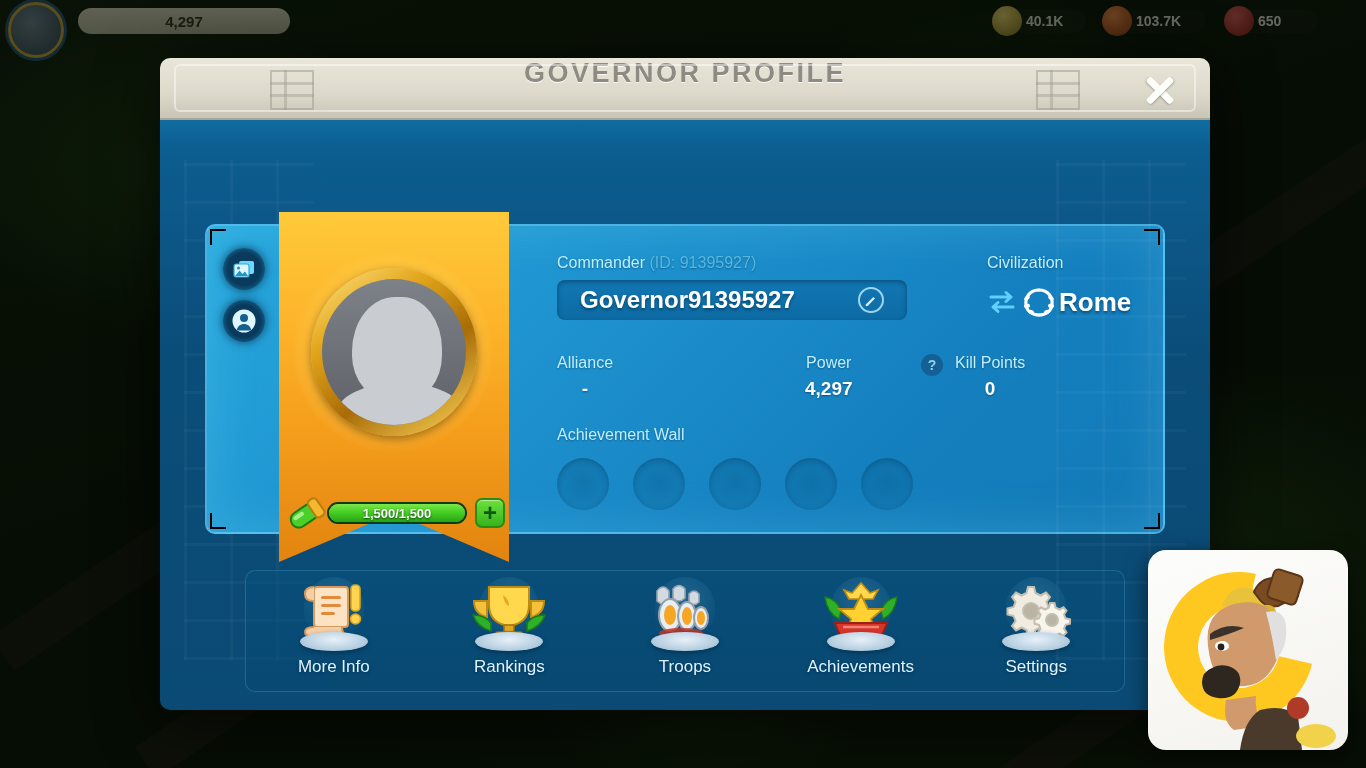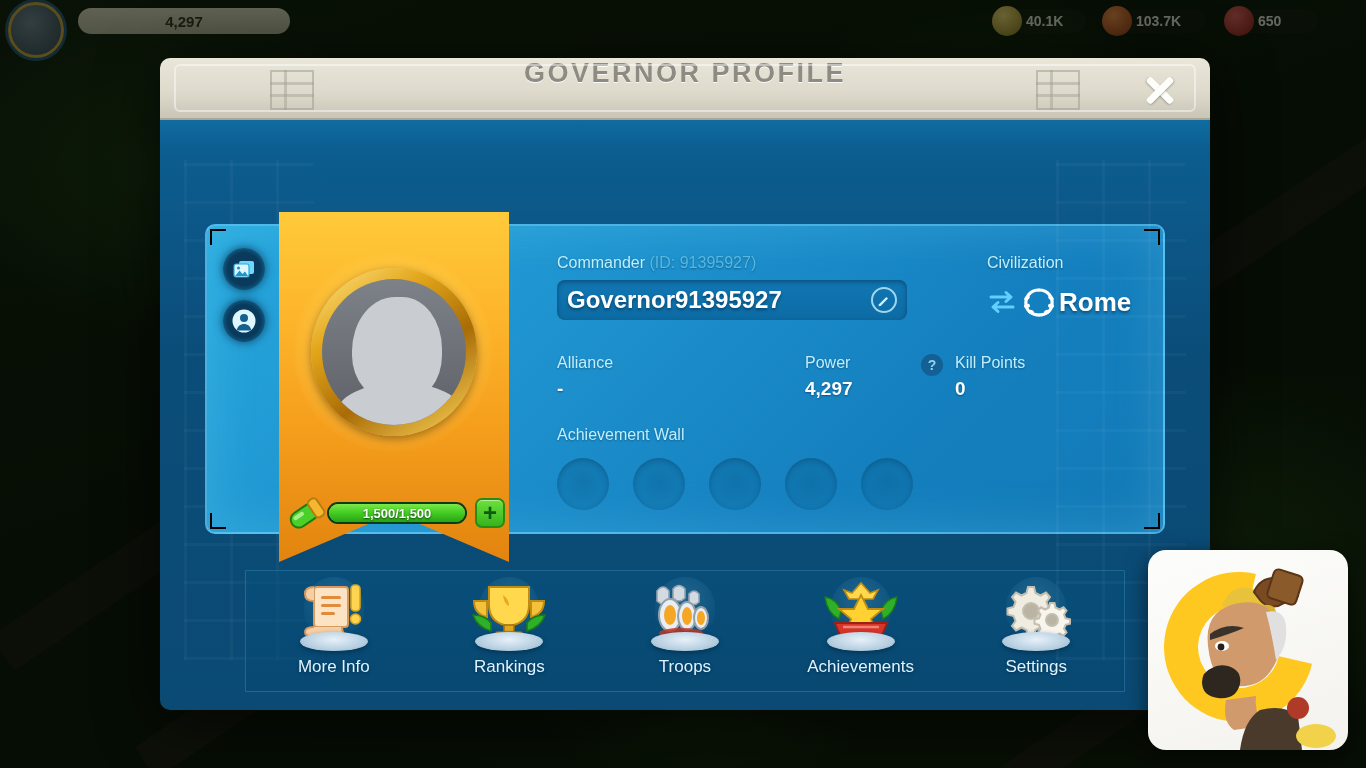--- a/index.html
+++ b/index.html
@@ -239,42 +239,42 @@
   .lbl-dim { color:#55b8e0; }
   .val {
     color:#ffffff; font-size:19px; font-weight:bold;
     text-shadow:0 1px 2px rgba(0,45,75,.55);
   }
 
   #name-field {
     position:absolute; left:0; top:26px; width:350px; height:40px;
     background:linear-gradient(180deg,#1177b4,#0d6ba3);
     border-radius:8px;
-    display:flex; align-items:center; padding:0 10px;
+    display:flex; align-items:center; padding:0 23px;
     box-shadow:inset 0 2px 5px rgba(0,30,55,.45);
   }
   #gov-name {
     color:#fff; font-size:24px; font-weight:bold; flex:1;
     text-shadow:0 2px 3px rgba(0,45,75,.6);
   }
   .circ-icon {
     width:26px; height:26px; border-radius:50%;
     border:2px solid rgba(190,240,255,.8);
     display:flex; align-items:center; justify-content:center; cursor:pointer;
   }
 
   #civ-block { position:absolute; left:430px; top:0; width:240px; }
   #civ-row { display:flex; align-items:center; margin-top:14px; }
   #civ-name {
     color:#fff; font-size:26px; font-weight:bold; margin-left:2px;
     text-shadow:0 2px 3px rgba(0,45,75,.6);
   }
 
   #stats-row { position:absolute; left:0; top:100px; width:100%; }
-  .stat { position:absolute; }
+  .stat { position:absolute;text-align:center; }
   #st-alliance { left:0; }
   #st-power { left:248px; }
   #st-kill { left:398px; }
   .stat .lbl { display:block; }
   .stat .val { display:block; margin-top:6px; }
   #help-icon {
     position:absolute; left:-34px; top:0; width:22px; height:22px;
     border-radius:50%; background:rgba(20,90,140,.85);
     color:#8ed4f0; font-size:14px; font-weight:bold;
     display:flex; align-items:center; justify-content:center; cursor:pointer;
@@ -287,21 +287,21 @@
     background:radial-gradient(circle at 50% 45%, rgba(10,100,150,.55), rgba(12,110,165,.30));
     box-shadow:inset 0 2px 6px rgba(0,40,70,.35);
     cursor:pointer;
   }
 
   
   #navbar {
     position:absolute; left:85px; top:450px; width:880px; height:122px;
     background:linear-gradient(180deg, rgba(8,82,124,.55), rgba(7,72,112,.55));
     border:1px solid rgba(90,190,235,.25);
-    border-radius:1px;
+    border-radius:10px;
     display:flex; align-items:center; justify-content:space-around;
   }
   .nav-item {
     width:136px; height:108px; display:flex; flex-direction:column;
     align-items:center; justify-content:flex-start; cursor:pointer;
   }
   .nav-icon {
     width:84px; height:74px; position:relative;
     display:flex; align-items:flex-end; justify-content:center;
   }

